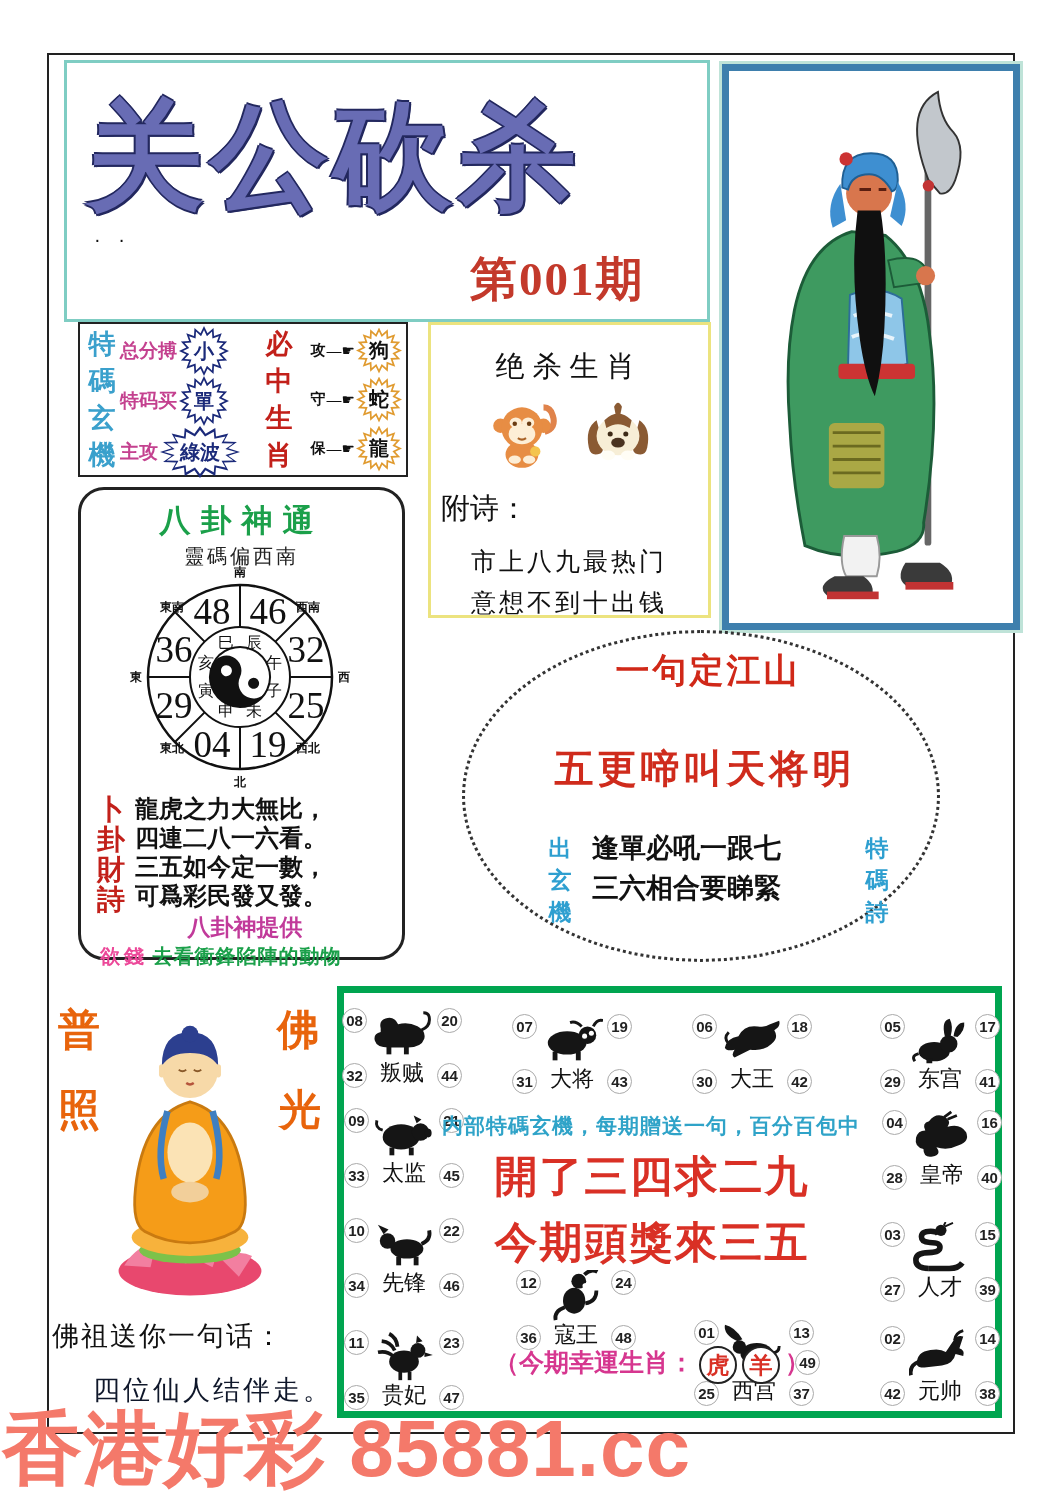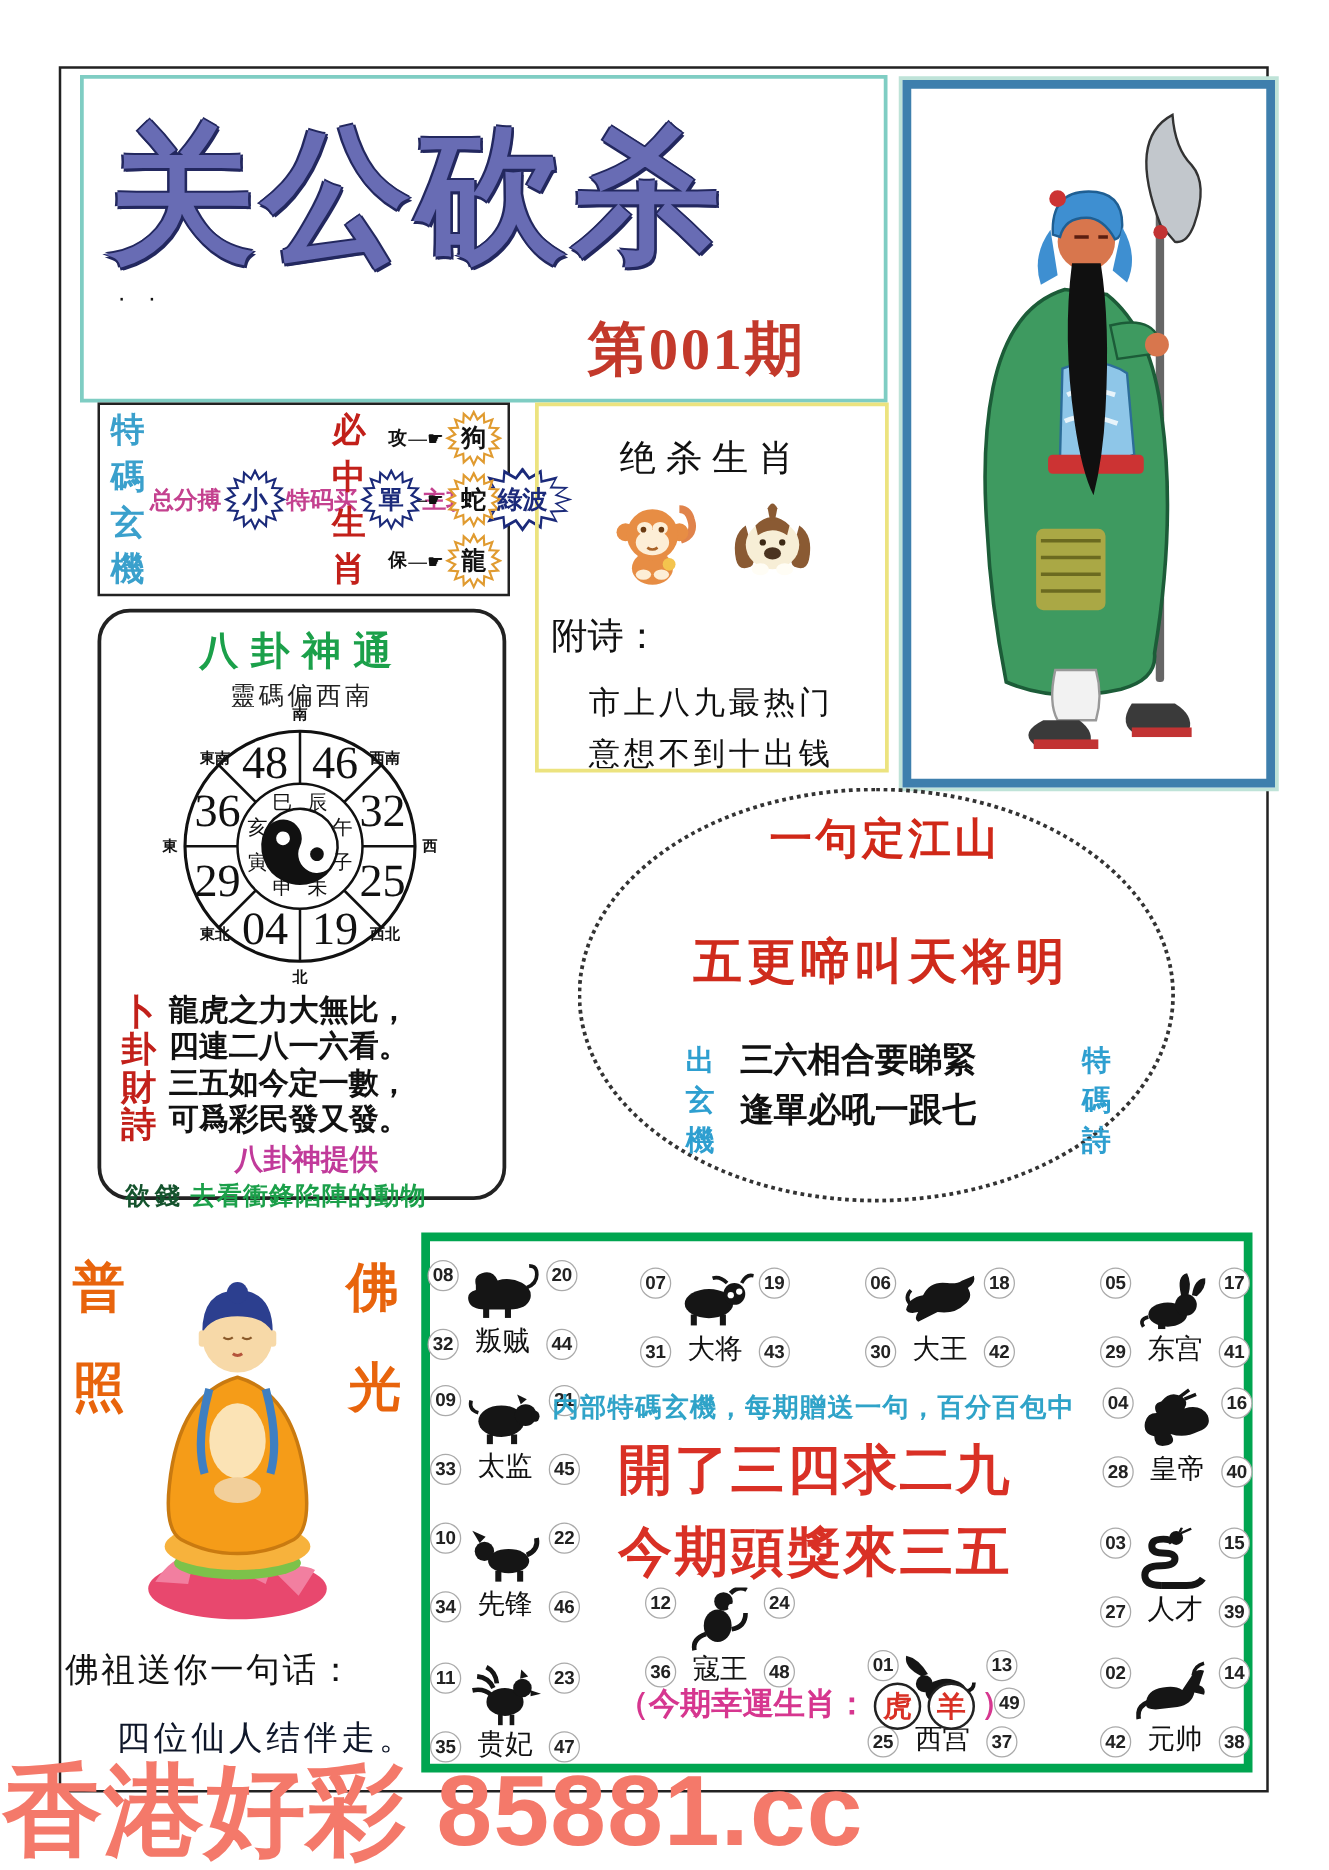--- a/index.html
+++ b/index.html
@@ -16,21 +16,21 @@
   .main-title{left:86px;top:78px;width:600px;font-size:118px;font-weight:bold;letter-spacing:6px;color:#686cb4;
       text-shadow:2px 0 0 #23285f,-2px 0 0 #23285f,0 2px 0 #23285f,0 -2px 0 #23285f,2px 2px 0 #23285f}
   .issue{left:470px;top:248px;width:220px;font-size:47px;font-weight:bold;color:#c3392b;letter-spacing:2px}
   .title-dots{left:94px;top:228px;font-size:20px;color:#111;letter-spacing:6px}
   
   .guan-box{left:722px;top:64px;width:284px;height:552px;border:7px solid #3e7fad;box-shadow:0 0 0 3px #bfe3d8;background:#fff;display:flex;align-items:center;justify-content:center}
   
   .temai-box{left:78px;top:322px;width:330px;height:155px;border:2px solid #222;display:flex;align-items:stretch;padding:2px 4px;box-sizing:border-box}
   .temai-head{width:36px;justify-content:space-around}
   .temai-head span{font-size:27px;font-weight:bold;color:#3aa0cc}
-  .temai-rows{width:142px;display:flex;justify-content:space-around}
+  .temai-rows{width:142px;display:flex;flex-direction:column;justify-content:space-around}
   .temai-row{display:flex;align-items:center;gap:2px}
   .temai-row .lbl{font-size:19px;font-weight:bold;color:#c4418f;white-space:nowrap}
   .bizhong{width:34px;justify-content:space-around}
   .bizhong span{font-size:27px;font-weight:bold;color:#c2201a}
   .zrows{flex:1;display:flex;flex-direction:column;justify-content:space-around}
   .zrow{display:flex;align-items:center;justify-content:flex-end;gap:1px}
   .zrow .zl{font-size:15px;font-weight:bold;color:#111}
   .zrow .hand{font-size:15px;color:#111}
   .burst{position:relative;width:50px;height:50px;display:flex;align-items:center;justify-content:center;flex:none}
   .burst::before{content:"";position:absolute;inset:0;background:var(--bc,#1b2a7a);clip-path:var(--star)}
@@ -51,21 +51,21 @@
   .wheel{left:84px;top:560px;width:312px;height:234px}
   .bnum{position:absolute;transform:translate(-50%,-50%);font-size:37px;color:#111;font-family:"Liberation Serif",serif}
   .bbranch{position:absolute;transform:translate(-50%,-50%);font-size:16px;color:#111;font-family:"Liberation Serif",serif}
   .bdir{position:absolute;transform:translate(-50%,-50%);font-size:12px;font-weight:bold;color:#111}
   .bugua-poem{left:95px;top:795px;width:300px;display:flex;gap:8px}
   .poem-head{width:32px;justify-content:space-between}
   .poem-head span{font-size:28px;font-weight:bold;color:#c2201a;line-height:30px}
   .poem-lines div{font-size:24px;color:#111;font-weight:bold;line-height:29px;white-space:nowrap}
   .provider{left:130px;top:912px;width:230px;text-align:center;font-size:23px;font-weight:bold;color:#c13a9a}
   .yuqian{left:100px;top:943px;width:290px;white-space:nowrap}
-  .yuqian .yl{font-size:20px;font-weight:bold;color:#14532d;letter-spacing:4px}
+  .yuqian .yl{font-size:20px;font-weight:bold;color:#ec4899;letter-spacing:4px}
   .yuqian .yt{font-size:20px;font-weight:bold;color:#1ba04a;letter-spacing:1px}
   
   .yiju{left:462px;top:630px;width:478px;height:332px;border:3px dotted #333;border-radius:50%;box-sizing:border-box}
   .yiju-title{left:593px;top:648px;width:230px;text-align:center;font-size:34px;font-weight:bold;color:#d02818;letter-spacing:3px}
   .yiju-main{left:505px;top:742px;width:400px;text-align:center;font-size:39px;font-weight:bold;color:#cf2b1c;letter-spacing:4px}
   .yiju-left,.yiju-right{width:30px}
   .yiju-left{left:545px;top:832px}
   .yiju-right{left:862px;top:832px}
   .yiju-left span,.yiju-right span{font-size:23px;font-weight:bold;color:#2e9fd0;line-height:32px}
   .yiju-lines{left:592px;top:828px;width:262px}
@@ -290,22 +290,22 @@
 
 <div class="abs yiju"></div>
 <div class="abs yiju-title serif">一句定江山</div>
 <div class="abs yiju-main serif">五更啼叫天将明</div>
 <div class="abs vstack yiju-left">
   <span>出</span>
   <span>玄</span>
   <span>機</span>
 </div>
 <div class="abs yiju-lines serif">
+  <div>逢單必吼一跟七</div>
   <div>三六相合要睇緊</div>
-  <div>逢單必吼一跟七</div>
 </div>
 <div class="abs vstack yiju-right">
   <span>特</span>
   <span>碼</span>
   <span>詩</span>
 </div>
 
 <span class="abs pz" style="left:58px;top:1002px">普</span>
 <span class="abs pz" style="left:58px;top:1082px">照</span>
 <span class="abs pz" style="left:277px;top:1002px">佛</span>

